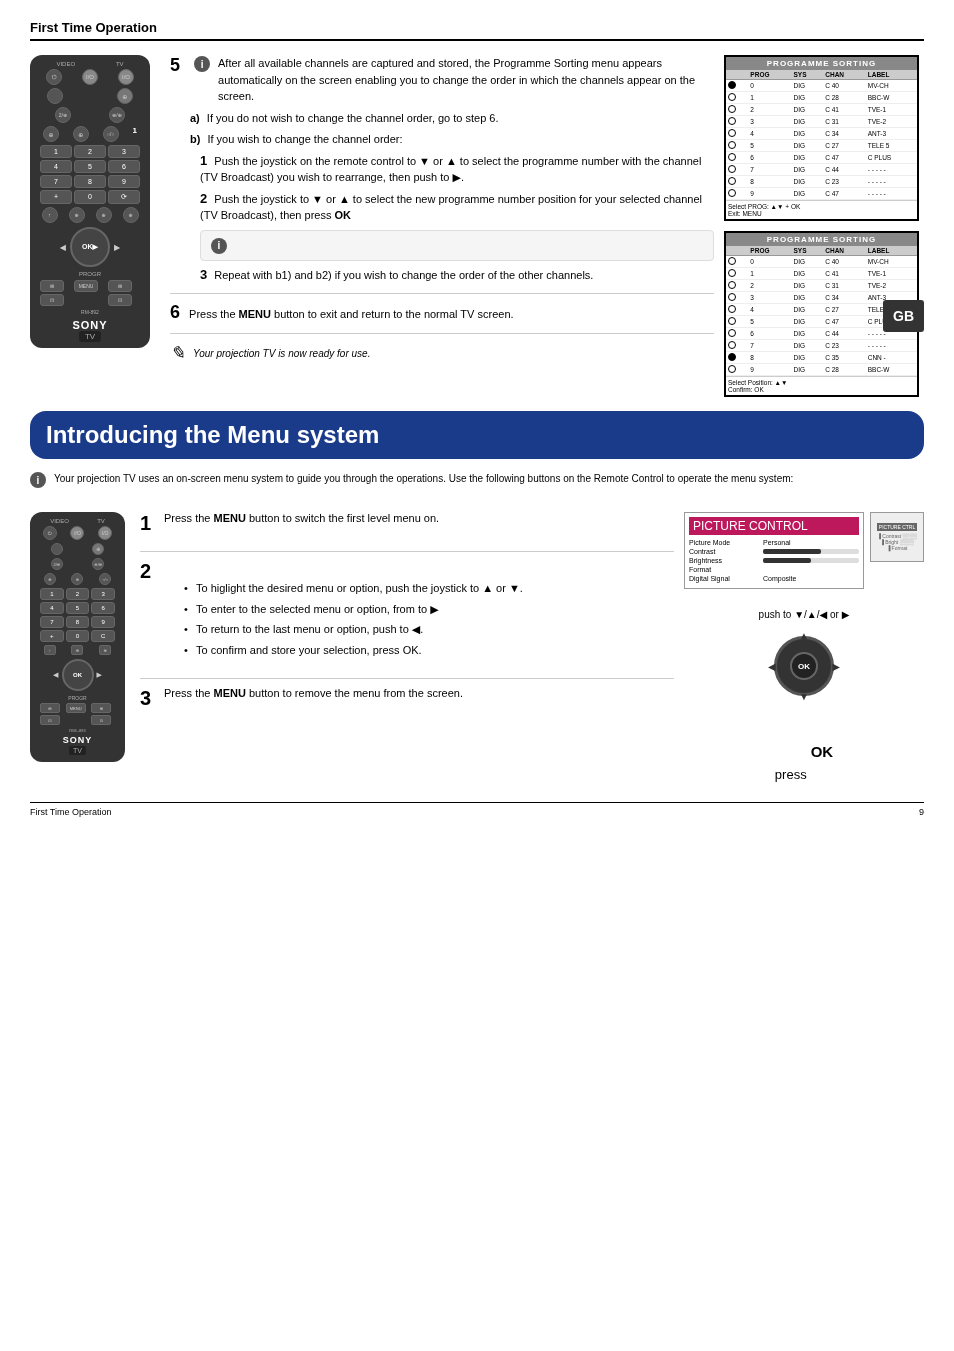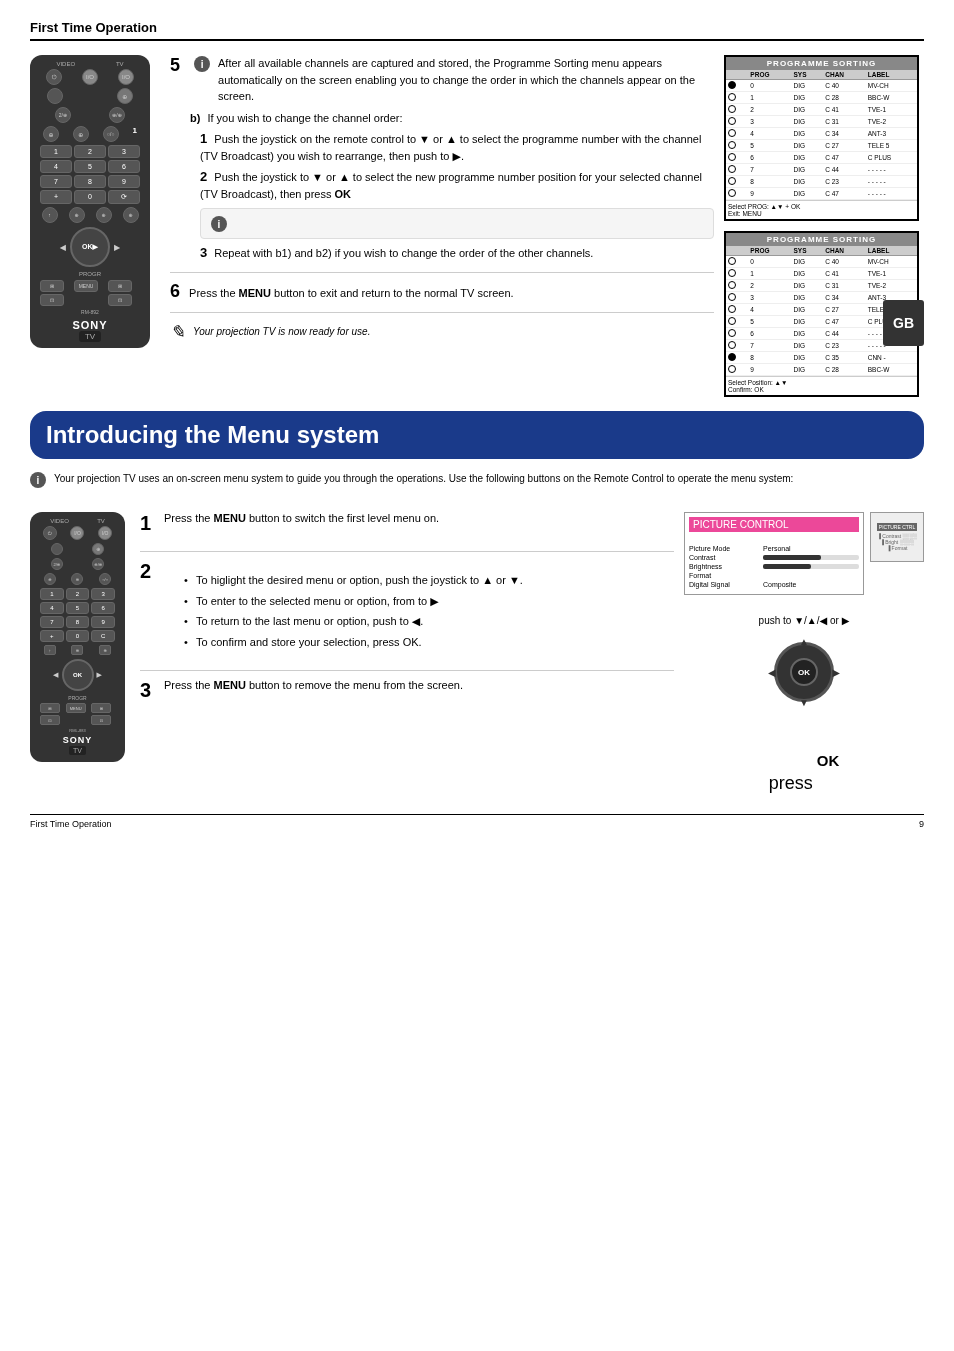--- a/index.html
+++ b/index.html
@@ -263,21 +263,21 @@
 
     
     .gb-badge {
       position: absolute;
       right: 30px;
       top: 300px;
       background: #333;
       color: #fff;
       font-weight: bold;
       font-size: 14px;
-      padding: 15px 10px;
+      padding: 8px 10px;
       border-radius: 3px;
     }
 
     .note-row {
       display: flex;
       align-items: center;
       gap: 8px;
       margin: 8px 0;
       font-style: italic;
       font-size: 10px;
@@ -323,21 +323,21 @@
 
     .step-number-big {
       font-size: 20px;
       font-weight: bold;
       min-width: 16px;
     }
 
     .bullet-list {
       list-style: none;
       padding: 0;
-      margin: 12px 0 0 20px;
+      margin: 20px 0 0 20px;
     }
 
     .bullet-list li {
       position: relative;
       padding-left: 12px;
       margin-bottom: 4px;
       font-size: 11px;
       line-height: 1.5;
     }
 
@@ -358,25 +358,25 @@
 
     
     .pc-box {
       border: 1px solid #999;
       padding: 4px;
       width: 200px;
       font-size: 7px;
     }
 
     .pc-title {
-      background: #ec4899;
+      background: #be185d;
       color: #fff;
-      font-size: 10px;
+      font-size: 12px;
       padding: 2px 4px;
-      margin-bottom: 13px;
+      margin-bottom: 4px;
     }
 
     .pc-row {
       display: flex;
       gap: 4px;
       align-items: center;
       margin-bottom: 2px;
     }
 
     .pc-label {
@@ -392,21 +392,21 @@
       position: relative;
     }
 
     .pc-bar-fill {
       height: 100%;
       background: #333;
       border-radius: 2px;
     }
 
     .press-ok-text {
-      font-size: 18px;
+      font-size: 13px;
       margin-top: 47px;
     }
 
     .press-ok-bold {
       font-weight: bold;
       font-size: 15px;
     }
 
     
     .page-footer {
@@ -515,20 +515,24 @@
 
     <div class="content-area">
 
       <div class="step-block">
         <div style="display:flex;gap:8px;align-items:flex-start">
           <span class="step-num">5</span>
           <div class="info-icon">i</div>
           <div class="step-text">After all available channels are captured and stored, the Programme Sorting menu appears automatically on the screen enabling you to change the order in which the channels appear on the screen.</div>
         </div>
 
+        <div class="sub-step">
+          <span class="sub-step-label">a)</span>
+          <span class="step-text">If you do not wish to change the channel order, go to step 6.</span>
+        </div>
 
         <div class="sub-step">
           <span class="sub-step-label">b)</span>
           <span class="step-text">If you wish to change the channel order:</span>
         </div>
 
         <div style="margin-left:30px;margin-top:5px">
           <span class="sub-num">1</span>
           <span class="step-text">Push the joystick on the remote control to ▼ or ▲ to select the programme number with the channel (TV Broadcast) you wish to rearrange, then push to ▶.</span>
         </div>

